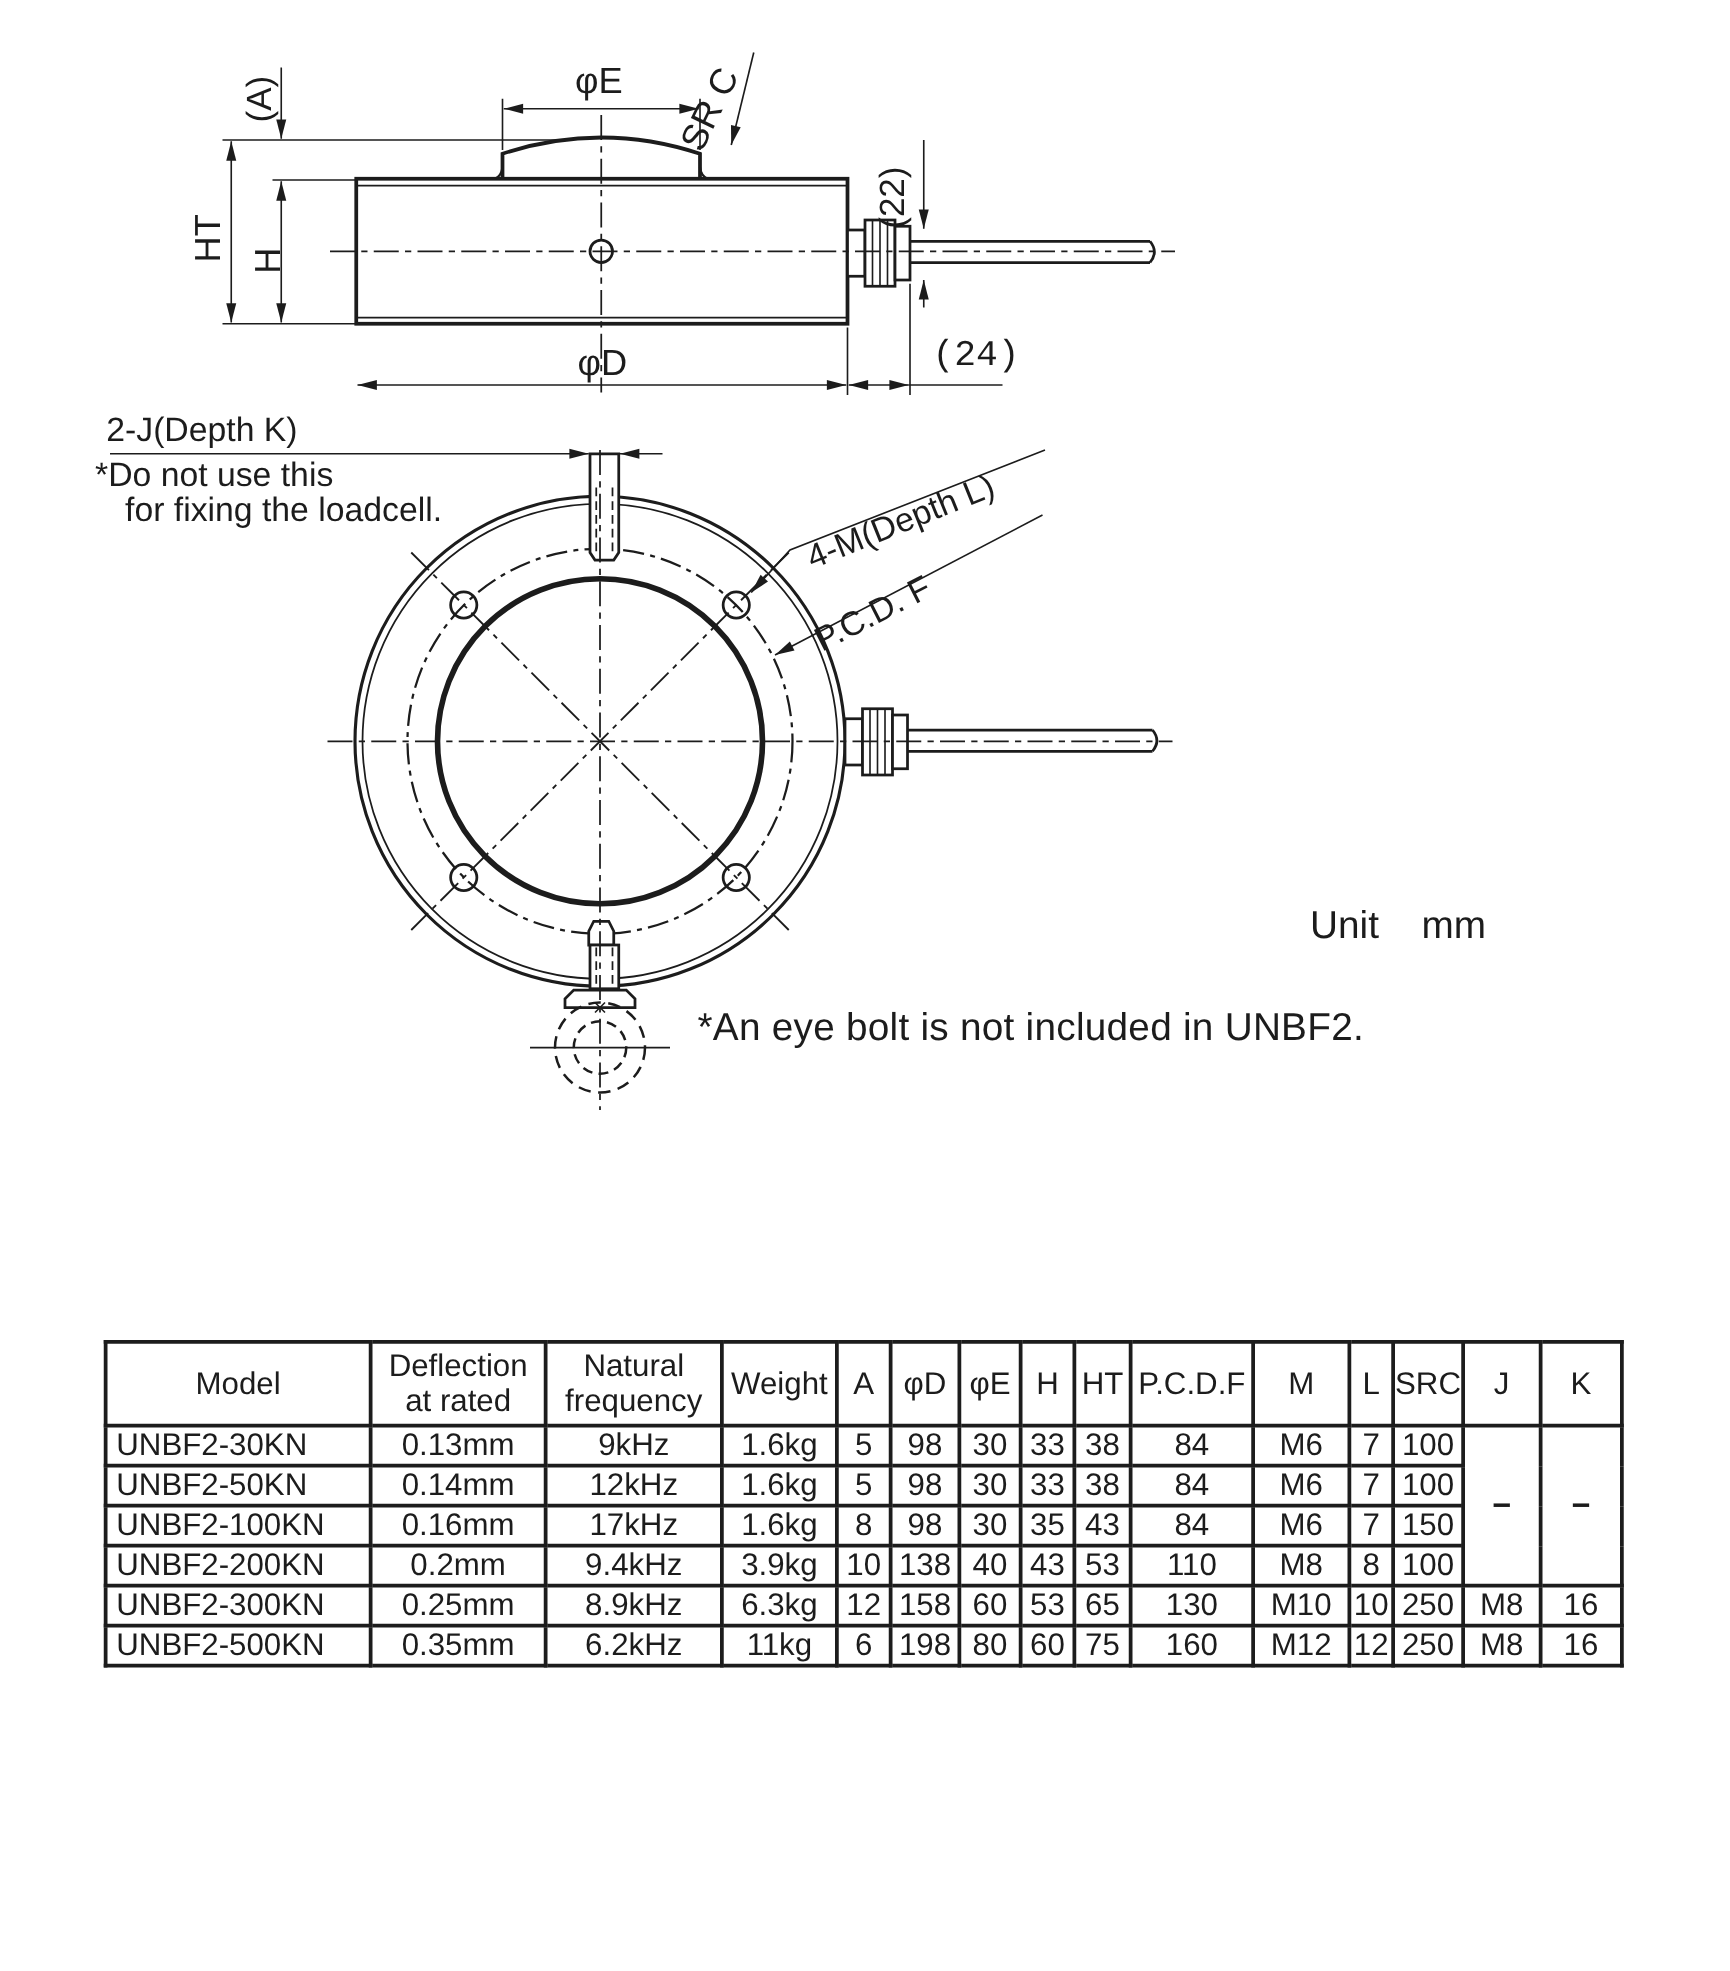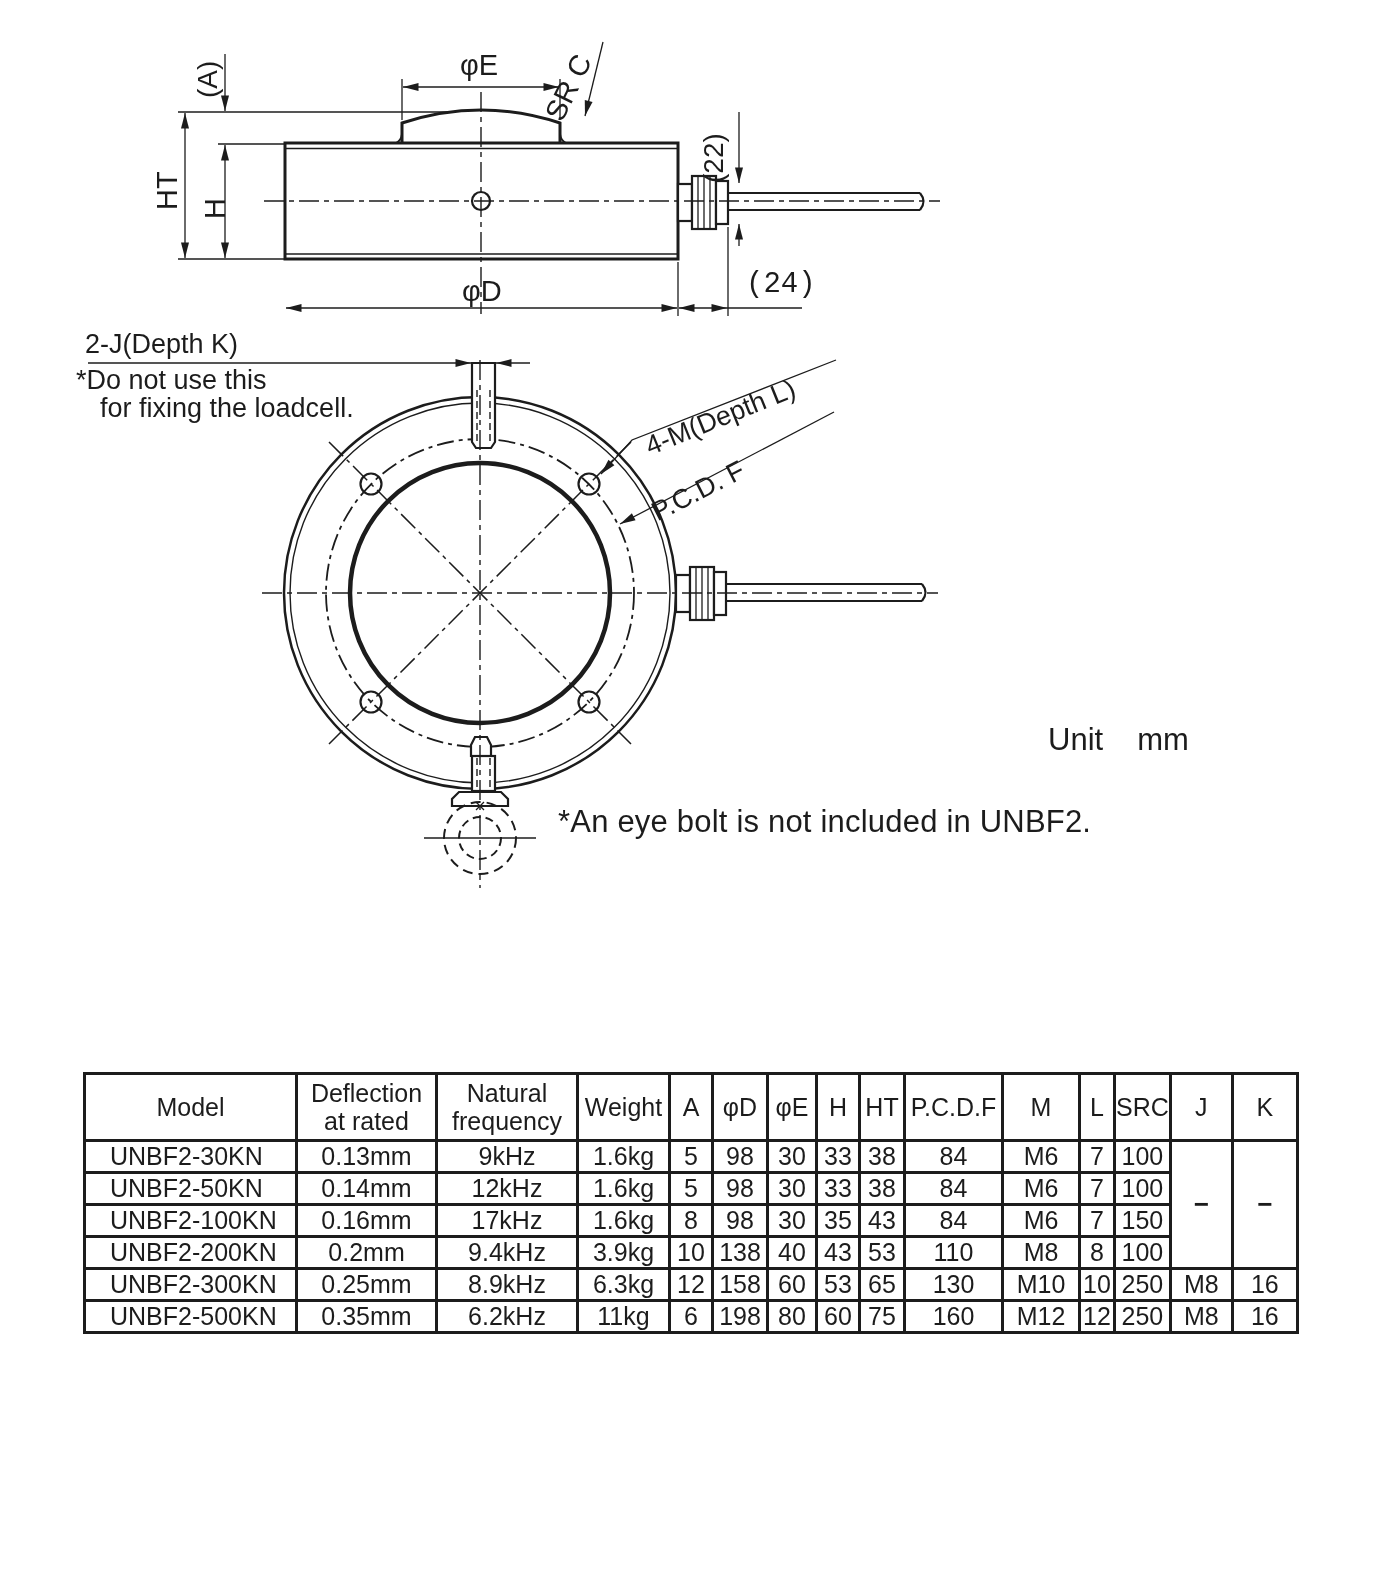--- a/index.html
+++ b/index.html
@@ -14,21 +14,21 @@
   .dim{ font-size:29px; }
   .note{ font-size:31px; letter-spacing:0.2px; }
   .unit{ font-size:31px; }
   .unit .gap{ display:inline-block; margin-left:34px;text-align:right; }
   
   .dtable{ position:absolute; left:83px; top:1072px; border-collapse:collapse; table-layout:fixed; }
   .dtable th, .dtable td{ border:3px solid var(--ink); padding:0; text-align:center;
       vertical-align:middle; font-size:25px; color:var(--ink); overflow:hidden; }
   .dtable th{ font-weight:normal; white-space:pre-line; line-height:1.12; height:64px; }
   .dtable tbody tr{ height:30px; }
-  .dtable td.model{ text-align:left; padding-left:24px; }
+  .dtable td.model{ text-align:left; padding-left:7px; }
   .dtable td.dash{ font-weight:bold; font-size:26px; }
 </style>
 </head>
 <body>
 
 <div id="page">
 
   <svg width="1384" height="1577" viewBox="0 0 1384 1577">
     <defs>
       <marker id="arr" markerUnits="userSpaceOnUse" markerWidth="17" markerHeight="10" viewBox="0 0 17 10" refX="16" refY="5" orient="auto-start-reverse">

